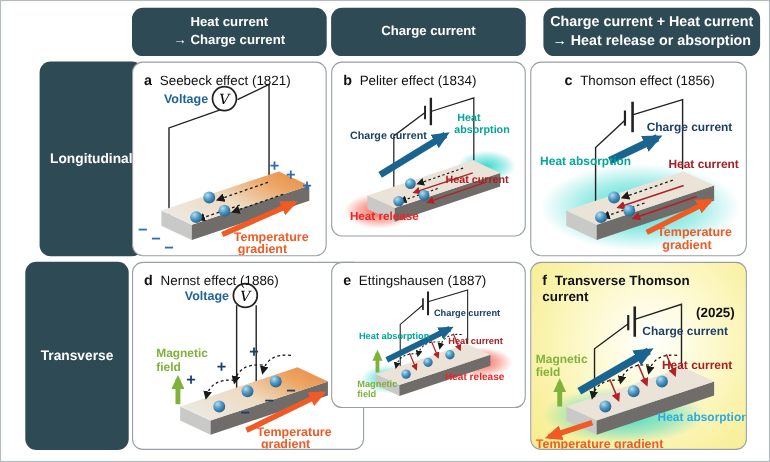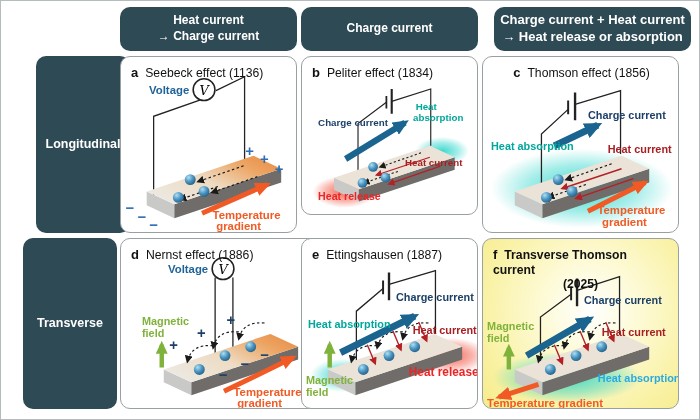--- a/index.html
+++ b/index.html
@@ -8,27 +8,27 @@
   .hdr1{left:119px;top:6px;width:177px;height:44px;}
   .hdr2{left:300px;top:6px;width:177px;height:44px;}
   .hdr3{left:481px;top:6px;width:197px;height:44px;font-size:13px;margin-left:12px;}
   .row1{left:22px;top:55px;width:94px;height:177px;font-size:12.5px;margin-left:13px;}
   .row2{left:22px;top:237px;width:94px;height:171px;font-size:12.5px;}
   .panel{position:absolute;background:#fff;border:1.4px solid #98a0a3;border-radius:10px;box-sizing:border-box;overflow:hidden;}
   .pa{left:119px;top:55px;width:177px;height:177px;}
   .pb{left:300px;top:55px;width:177px;height:159px;}
   .pc{left:481px;top:55px;width:197px;height:177px;text-align:center;}
   .pd{left:119px;top:237px;width:211px;height:171px;}
-  .pe{left:300px;top:237px;width:177px;height:171px;}
+  .pe{left:300px;top:237px;width:177px;height:133px;}
   .pf{left:481px;top:237px;width:197px;height:171px;background:radial-gradient(circle at 55% 42%,#ffffff 0%,#fdfad4 35%,#f9f1a2 75%,#f6ec8c 100%);}
   .panel svg{position:absolute;left:0;top:0;width:100%;height:100%;}
   .panel-title{position:absolute;top:8px;left:10px;right:8px;font-size:12.2px;color:#111;line-height:1.2;z-index:2;}
   .panel-letter{font-weight:bold;font-size:13px;margin-right:7px;}
   .pf .panel-title{font-weight:bold;}
-  .pf .title-year{display:block;text-align:center;padding-right:2px;}
+  .pf .title-year{display:block;text-align:right;padding-right:2px;}
   text{font-family:"Liberation Sans",sans-serif;}
   .lbl{font-weight:bold;font-size:11px;}
   .lbl-navy{fill:#1c3f68;}
   .lbl-teal{fill:#00a79b;}
   .lbl-cyan{fill:#29abe2;}
   .lbl-dred{fill:#a81e22;}
   .lbl-bred{fill:#ec2426;font-size:12px;}
   .lbl-green{fill:#7fb23a;}
   .lbl-orange{fill:#f15a24;font-size:11.5px;}
   .lbl-volt{fill:#1f6398;font-size:11.5px;}
@@ -104,21 +104,21 @@
 
   <div class="dark-box row1">
     <span>Longitudinal</span>
   </div>
   <div class="dark-box row2">
     <span>Transverse</span>
   </div>
 
   <div class="panel pa">
     <div class="panel-title">
-      <span class="panel-letter">a</span><span>Seebeck effect (1136)</span>
+      <span class="panel-letter">a</span><span>Seebeck effect (1821)</span>
     </div>
     <svg viewBox="0 0 177 177">
       <polyline class="wire" points="84,42 33,60 33,142"></polyline>
       <polyline class="wire" points="96,34 125,20 125,112"></polyline>
       <g>
         <polygon points="26,136 54,149 54,163 26,150" fill="#c9c9c7"></polygon>
         <polygon points="54,149 162,113 162,127 54,163" fill="#6f6c69"></polygon>
         <polygon points="26,136 134,100 162,113 54,149" fill="url(#slabHot)"></polygon>
       </g>
       <g>

